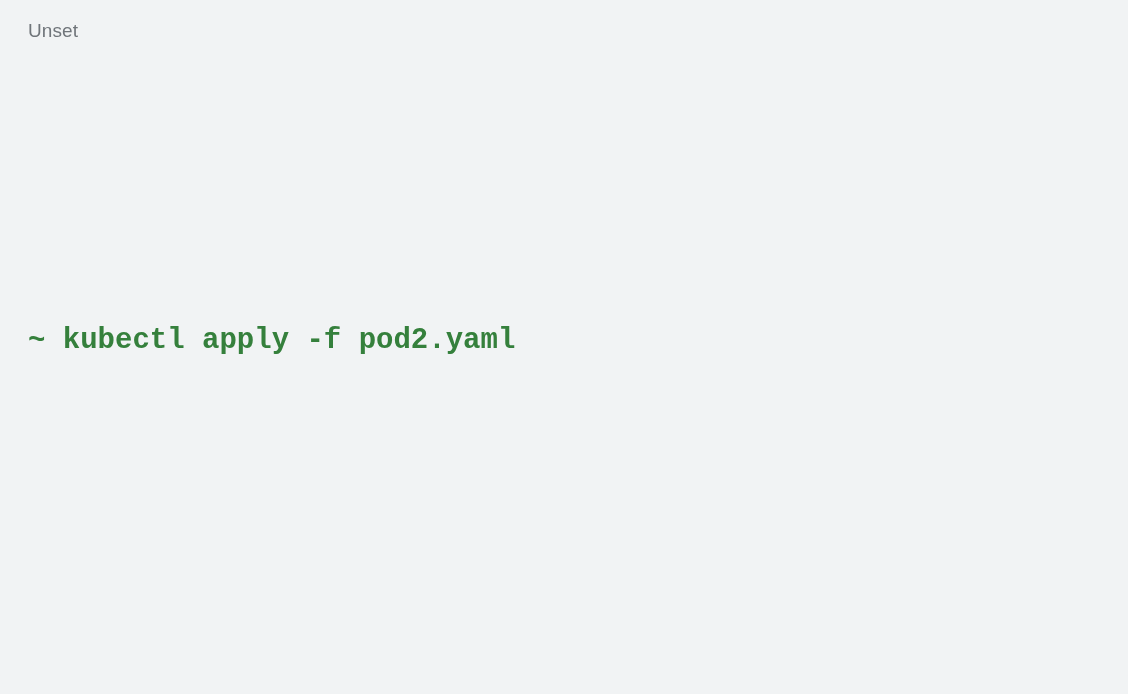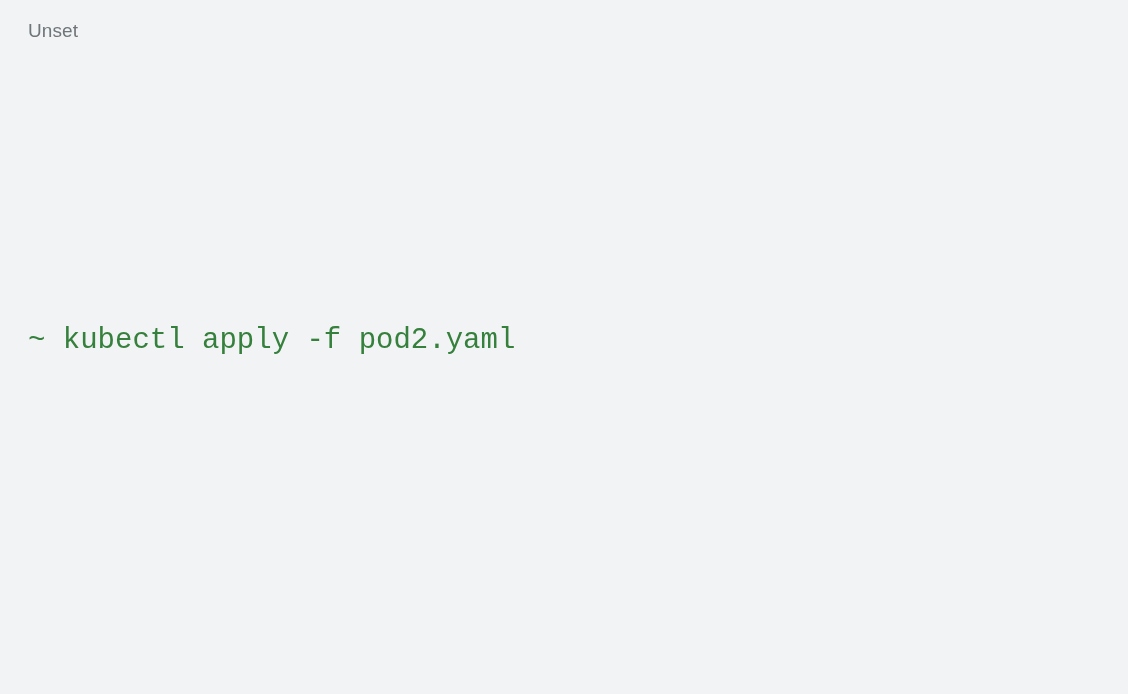--- a/index.html
+++ b/index.html
@@ -44,20 +44,21 @@
     white-space: pre-wrap;
     word-break: break-word;
     overflow-wrap: break-word;
     letter-spacing: 0px;
     margin: 0;
   }
 
   .cmd-block {
     margin: 0;
     padding: 0;
+    font-weight: bold;
   }
 
   .blank-line {
     height: 44.5px;
     line-height: 44.5px;
   }
 
   .term-line {
     display: block;
     min-height: 44.5px;

